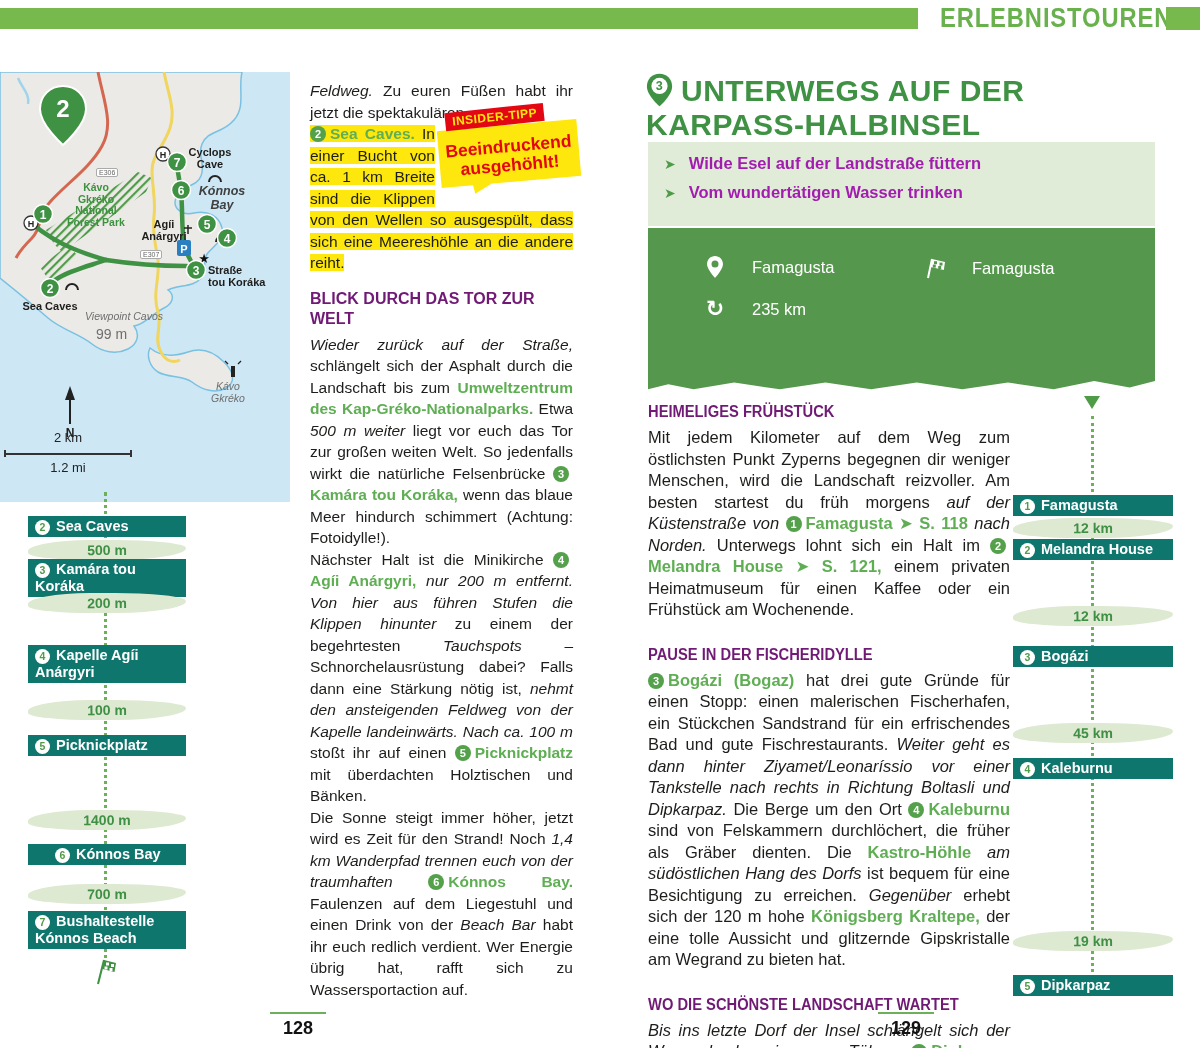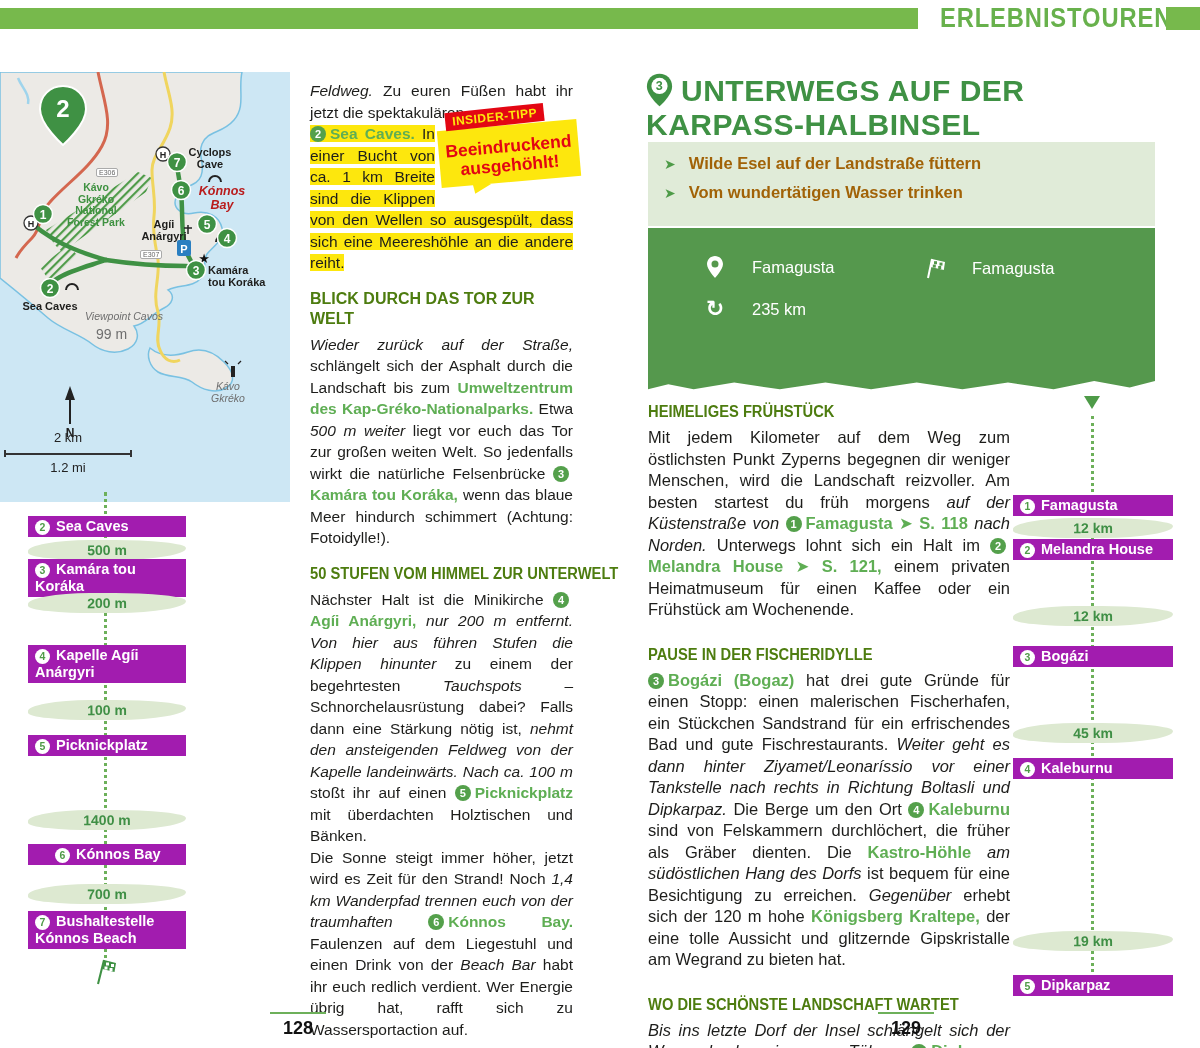--- a/index.html
+++ b/index.html
@@ -11,33 +11,33 @@
   .band-title { position:absolute; left:926px; top:3px; width:232px; text-align:center;
     font-size:27px; font-weight:bold; color:#68b14c; letter-spacing:1px; white-space:nowrap;
     transform:scaleX(.88); transform-origin:50% 50%; }
   .band-block { position:absolute; left:1166px; top:7px; width:34px; height:23px; background:#77b94c; }
 
   
   .map { position:absolute; left:0; top:72px; width:290px; height:430px; }
   .map svg { position:absolute; left:0; top:0; }
   .mlabel { position:absolute; white-space:pre-line; }
   .lab-bold { font-weight:bold; font-size:11px; color:#1d1d1b; line-height:12px; }
-  .lab-bay { font-style:italic; font-weight:bold; color:#b91c1c; font-size:12.5px; line-height:14px; }
+  .lab-bay { font-style:italic; font-weight:bold; color:#404040; font-size:12.5px; line-height:14px; }
   .lab-park { font-weight:bold; color:#3e9140; font-size:10.5px; line-height:11.5px; text-align:center; }
   .lab-gray { font-style:italic; color:#6e6e6e; font-size:10.5px; line-height:12px; }
   .lab-rd { font-size:7px; color:#666; border:1px solid #aaa; background:#fff; padding:0 2px; border-radius:2px; }
   .lab-scale { font-size:13px; color:#222; text-align:center; }
   .lab-n { font-weight:bold; font-size:12px; color:#222; }
   .scaleline { position:absolute; left:4px; top:378px; width:128px; height:7px;
     border-left:2px solid #333; border-right:2px solid #333; }
   .scaleline::before { content:""; position:absolute; left:0; right:0; top:3px; border-top:2px solid #333; }
 
   
   .dotline { position:absolute; width:0; border-left:3px dotted #6db05a; }
-  .rbar { position:absolute; background:#a21caf; color:#fff; font-weight:bold; font-size:14.5px;
+  .rbar { position:absolute; background:#0f766e; color:#fff; font-weight:bold; font-size:14.5px;
     line-height:17px; padding:2px 6px 2px 7px; width:158px; }
   .rbar-r { width:160px; }
   .wn { display:inline-block; width:15px; height:15px; border-radius:50%; background:#fff;
     color:#4f9b48; font-size:10.5px; line-height:15px; text-align:center; font-weight:bold;
     margin-right:6px; vertical-align:0px; }
   .dist { position:absolute; width:158px; text-align:center; color:#3f8f45; font-weight:bold;
     font-size:14px; line-height:20px; background:#dde9d1;
     border-radius:45% 55% 50% 50% / 60% 50% 65% 45%; transform:rotate(-.4deg); }
   .dist-r { width:160px; }
   .chev { position:absolute; width:0; height:0; border:8px solid transparent;
@@ -46,21 +46,21 @@
   
   .col { position:absolute; text-align:justify; color:#1d1d1b; }
   .col1 { left:310px; top:80px; width:263px; font-size:15.5px; line-height:21.5px; }
   .col2 { left:648px; top:402px; width:362px; font-size:16.5px; line-height:21.5px; }
   .it { font-style:italic;margin-top:30px; }
   .gl { color:#5fae54; font-weight:bold; }
   .hl { background:#fde70d; box-decoration-break:clone; -webkit-box-decoration-break:clone; }
   .cn { display:inline-block; width:16px; height:16px; border-radius:50%; background:#54a04b;
     color:#fff; font-weight:bold; font-size:11px; line-height:16px; text-align:center;
     vertical-align:1px; margin-right:4px; font-style:normal; }
-  .sh { font-weight:bold; color:#4d7c0f; font-size:16px; line-height:20px;
+  .sh { font-weight:bold; color:#701a75; font-size:16px; line-height:20px;
     margin:15px 0 5px; text-align:left; }
   .shx { display:inline-block; white-space:nowrap; transform:scaleX(.92); transform-origin:0 50%; }
   .sh1 { width:250px; }
   .col2 .sh { margin:24px 0 5px; }
   .col2 .sh:first-child { margin-top:0; }
 
   
   .tip-float { float:right; width:130px; height:70px; margin:0 0 4px 8px; position:relative; }
   .tip-ribbon { position:absolute; top:-15px; left:2px; background:#e30613; color:#fde70d;
     font-weight:bold; font-size:12px; line-height:14px; padding:2px 7px; transform:rotate(-6deg);
@@ -72,21 +72,21 @@
     border:11px solid transparent; border-top:15px solid #fde70d; transform:rotate(22deg); }
 
   
   .title { position:absolute; left:646px; top:72px; width:524px; font-size:30px; line-height:34px;
     font-weight:bold; color:#3f9144; letter-spacing:.5px; }
   .title svg { vertical-align:-7px; margin-right:8px; }
   .hlbox { position:absolute; left:648px; top:142px; width:507px; height:84px; background:#e0ebd8;
     padding:8px 0 0 16px; }
   .hlrow { line-height:27.5px; white-space:nowrap; }
   .harrow { color:#4e9b48; font-size:14px; margin-right:13px; }
-  .htext { color:#a16207; font-weight:bold; font-size:16.5px; }
+  .htext { color:#a21caf; font-weight:bold; font-size:16.5px; }
 
   .ib { position:absolute; left:648px; top:228px; width:507px; height:168px; background:#55984d;
     clip-path:polygon(0 0,100% 0,100% 91%,95% 95%,88% 91%,80% 96%,71% 92%,62% 96%,53% 92%,
       44% 96%,35% 92%,26% 96%,17% 92%,9% 96%,4% 93%,0 96%); }
   .ibc { position:absolute; color:#fff; font-size:16.5px; line-height:21px; display:flex;
     align-items:center; gap:20px; }
   .ibi { display:inline-flex; width:34px; justify-content:center; }
   .loopg { font-family:"DejaVu Sans",sans-serif; font-size:22px; font-weight:bold; line-height:22px; }
 
   
@@ -191,21 +191,21 @@
     <div class="mlabel lab-bold" style="left:182px;top:74px;width:56px;text-align:center;">Cyclops
 Cave</div>
     <div class="mlabel lab-bay" style="left:192px;top:112px;width:60px;text-align:center;">Kónnos
 Bay</div>
     <div class="mlabel lab-park" style="left:64px;top:110px;width:64px;">Kávo
 Gkréko
 National
 Forest Park</div>
     <div class="mlabel lab-bold" style="left:138px;top:146px;width:52px;text-align:center;">Agíi
 Anárgyri</div>
-    <div class="mlabel lab-bold" style="left:208px;top:192px;width:80px;">Kamára
+    <div class="mlabel lab-bold" style="left:208px;top:192px;width:80px;">Straße
 tou Koráka</div>
     <div class="mlabel lab-bold" style="left:12px;top:228px;width:76px;text-align:center;">Sea Caves</div>
     <div class="mlabel lab-gray" style="left:64px;top:238px;width:120px;text-align:center;">Viewpoint Cavos</div>
     <div class="mlabel lab-gray" style="left:96px;top:256px;width:40px;text-align:left;font-style:normal;font-size:14px;">99 m</div>
     <div class="mlabel lab-gray" style="left:196px;top:308px;width:64px;text-align:center;">Kávo
 Gkréko</div>
     <div class="mlabel lab-rd" style="left:96px;top:96px;">E306</div>
     <div class="mlabel lab-rd" style="left:140px;top:178px;">E307</div>
     <div class="mlabel lab-n" style="left:58px;top:354px;width:24px;text-align:center;">N</div>
     <div class="mlabel lab-scale" style="left:20px;top:358px;width:96px;">2 km</div>
@@ -246,21 +246,20 @@
     <div><span class="it">Feldweg.</span><span> Zu euren Füßen habt ihr jetzt die spektakulären</span></div>
     <div>
       <span class="tip-float">
         <span class="tip-ribbon">INSIDER-TIPP</span>
         <span class="tip-bubble">Beeindruckend ausgehöhlt!</span>
         <span class="tip-tail"></span>
       </span><span class="hl"><span class="cn">2</span><span class="gl">Sea Caves.</span><span> In einer Bucht von ca. 1 km Breite sind die Klippen von den Wellen so ausgespült, dass sich eine Meereshöhle an die andere reiht.</span></span>
     </div>
     <div class="sh sh1">BLICK DURCH DAS TOR ZUR WELT</div>
     <div><span class="it">Wieder zurück auf der Straße,</span><span> schlängelt sich der Asphalt durch die Landschaft bis zum </span><span class="gl">Umweltzentrum des Kap-Gréko-Nationalparks.</span><span> Etwa </span><span class="it">500 m weiter</span><span> liegt vor euch das Tor zur großen weiten Welt. So jedenfalls wirkt die natürliche Felsenbrücke </span><span class="cn">3</span><span class="gl">Kamára tou Koráka,</span><span> wenn das blaue Meer hindurch schimmert (Achtung: Fotoidylle!).</span></div>
-    <div class="sh"><span class="shx">50 STUFEN VOM HIMMEL ZUR UNTERWELT</span></div>
     <div><span>Nächster Halt ist die Minikirche </span><span class="cn">4</span><span class="gl">Agíi Anárgyri,</span><span class="it"> nur 200 m entfernt. Von hier aus führen Stufen die Klippen hinunter</span><span> zu einem der begehrtesten </span><span class="it">Tauchspots</span><span> – Schnorchelausrüstung dabei? Falls dann eine Stärkung nötig ist, </span><span class="it">nehmt den ansteigenden Feldweg von der Kapelle landeinwärts. Nach ca. 100 m</span><span> stoßt ihr auf einen </span><span class="cn">5</span><span class="gl">Picknickplatz</span><span> mit überdachten Holztischen und Bänken.</span></div>
     <div><span>Die Sonne steigt immer höher, jetzt wird es Zeit für den Strand! Noch </span><span class="it">1,4 km Wanderpfad trennen euch von der traumhaften </span><span class="cn">6</span><span class="gl">Kónnos Bay.</span><span> Faulenzen auf dem Liegestuhl und einen Drink von der </span><span class="it">Beach Bar</span><span> habt ihr euch redlich verdient. Wer Energie übrig hat, rafft sich zu Wassersportaction auf. </span></div>
   </div>
 
   <div class="title">
     <svg width="27" height="36" viewBox="0 0 30 38">
       <path d="M15 1 C7 1 1 7 1 15 C1 25 15 37 15 37 C15 37 29 25 29 15 C29 7 23 1 15 1Z" fill="#3f9144"></path>
       <circle cx="15" cy="14.5" r="9" fill="#fff"></circle>
       <text x="15" y="19.5" text-anchor="middle" font-size="14" font-weight="bold" fill="#3f9144">3</text>
     </svg><span>UNTERWEGS AUF DER KARPASS-HALBINSEL</span>

